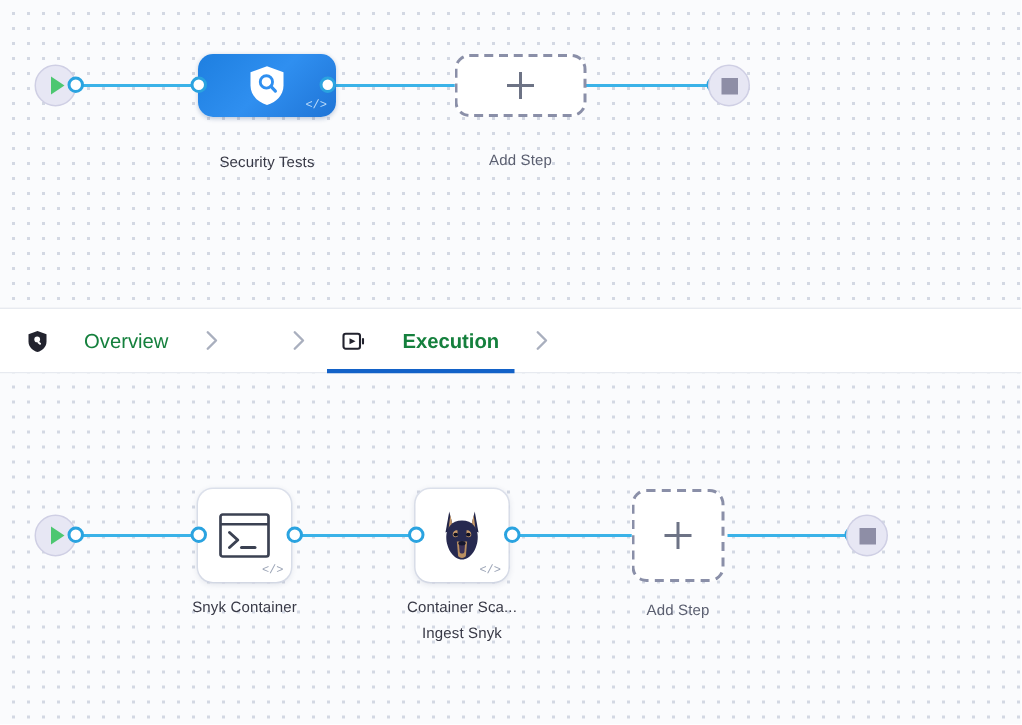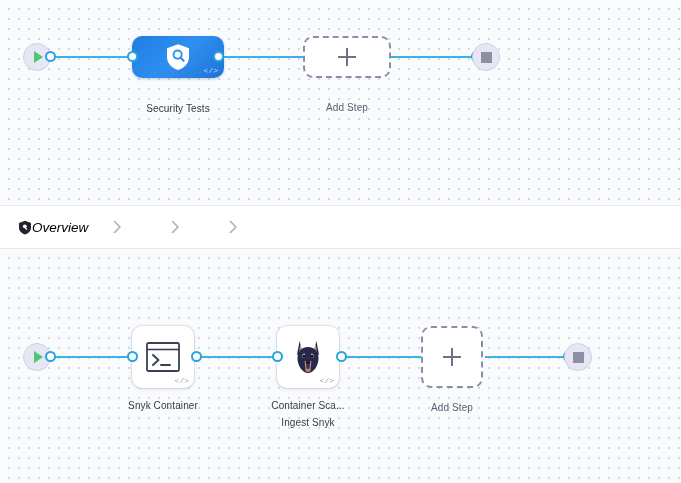--- a/index.html
+++ b/index.html
@@ -118,27 +118,26 @@
     position: absolute;
     top: 205px; left: 0;
     width: 681px; height: 44px;
     background: #ffffff;
     border-top: 1px solid #e7eaf0;
     border-bottom: 1px solid #e7eaf0;
     display: flex; align-items: center;
     padding-left: 18px;
   }
   .tab {
-    display: flex; align-items: center; gap: 0;
+    display: flex; align-items: center; gap: 24px;
     height: 44px;
     font-size: 13.5px;
-    color: #000000;
+    color: #15803d;
     position: relative;
     cursor: pointer;
-    font-style: italic;
   }
   .tab .tab-icon { display: flex; align-items: center; }
   .tab.active { font-weight: bold; }
   .tab.active::after {
     content: "";
     position: absolute;
     left: -10px; right: -10px; bottom: 0;
     height: 3px; background: #1362c8;
   }
   .tab-sep {
@@ -206,20 +205,30 @@
       </svg>
     </div>
 
 
     <div class="tab-sep">
       <svg width="9" height="14" viewBox="0 0 9 14">
         <polyline points="1.5,1.5 7,7 1.5,12.5" fill="none" stroke="#a9afbe" stroke-width="1.6" stroke-linecap="round" stroke-linejoin="round"></polyline>
       </svg>
     </div>
 
+    <div class="tab active">
+      <span class="tab-icon">
+        <svg width="16" height="15" viewBox="0 0 16 15">
+          <rect x="1" y="2.5" width="11" height="10" rx="1.5" fill="none" stroke="#22232e" stroke-width="1.4"></rect>
+          <polygon points="5,5.5 9,7.5 5,9.5" fill="#22232e"></polygon>
+          <line x1="14" y1="6" x2="14" y2="9" stroke="#22232e" stroke-width="1.4" stroke-linecap="round"></line>
+        </svg>
+      </span>
+      <span>Execution</span>
+    </div>
 
     <div class="tab-sep">
       <svg width="9" height="14" viewBox="0 0 9 14">
         <polyline points="1.5,1.5 7,7 1.5,12.5" fill="none" stroke="#a9afbe" stroke-width="1.6" stroke-linecap="round" stroke-linejoin="round"></polyline>
       </svg>
     </div>
 
   </div>
 
   <div class="canvas" id="step-canvas">

